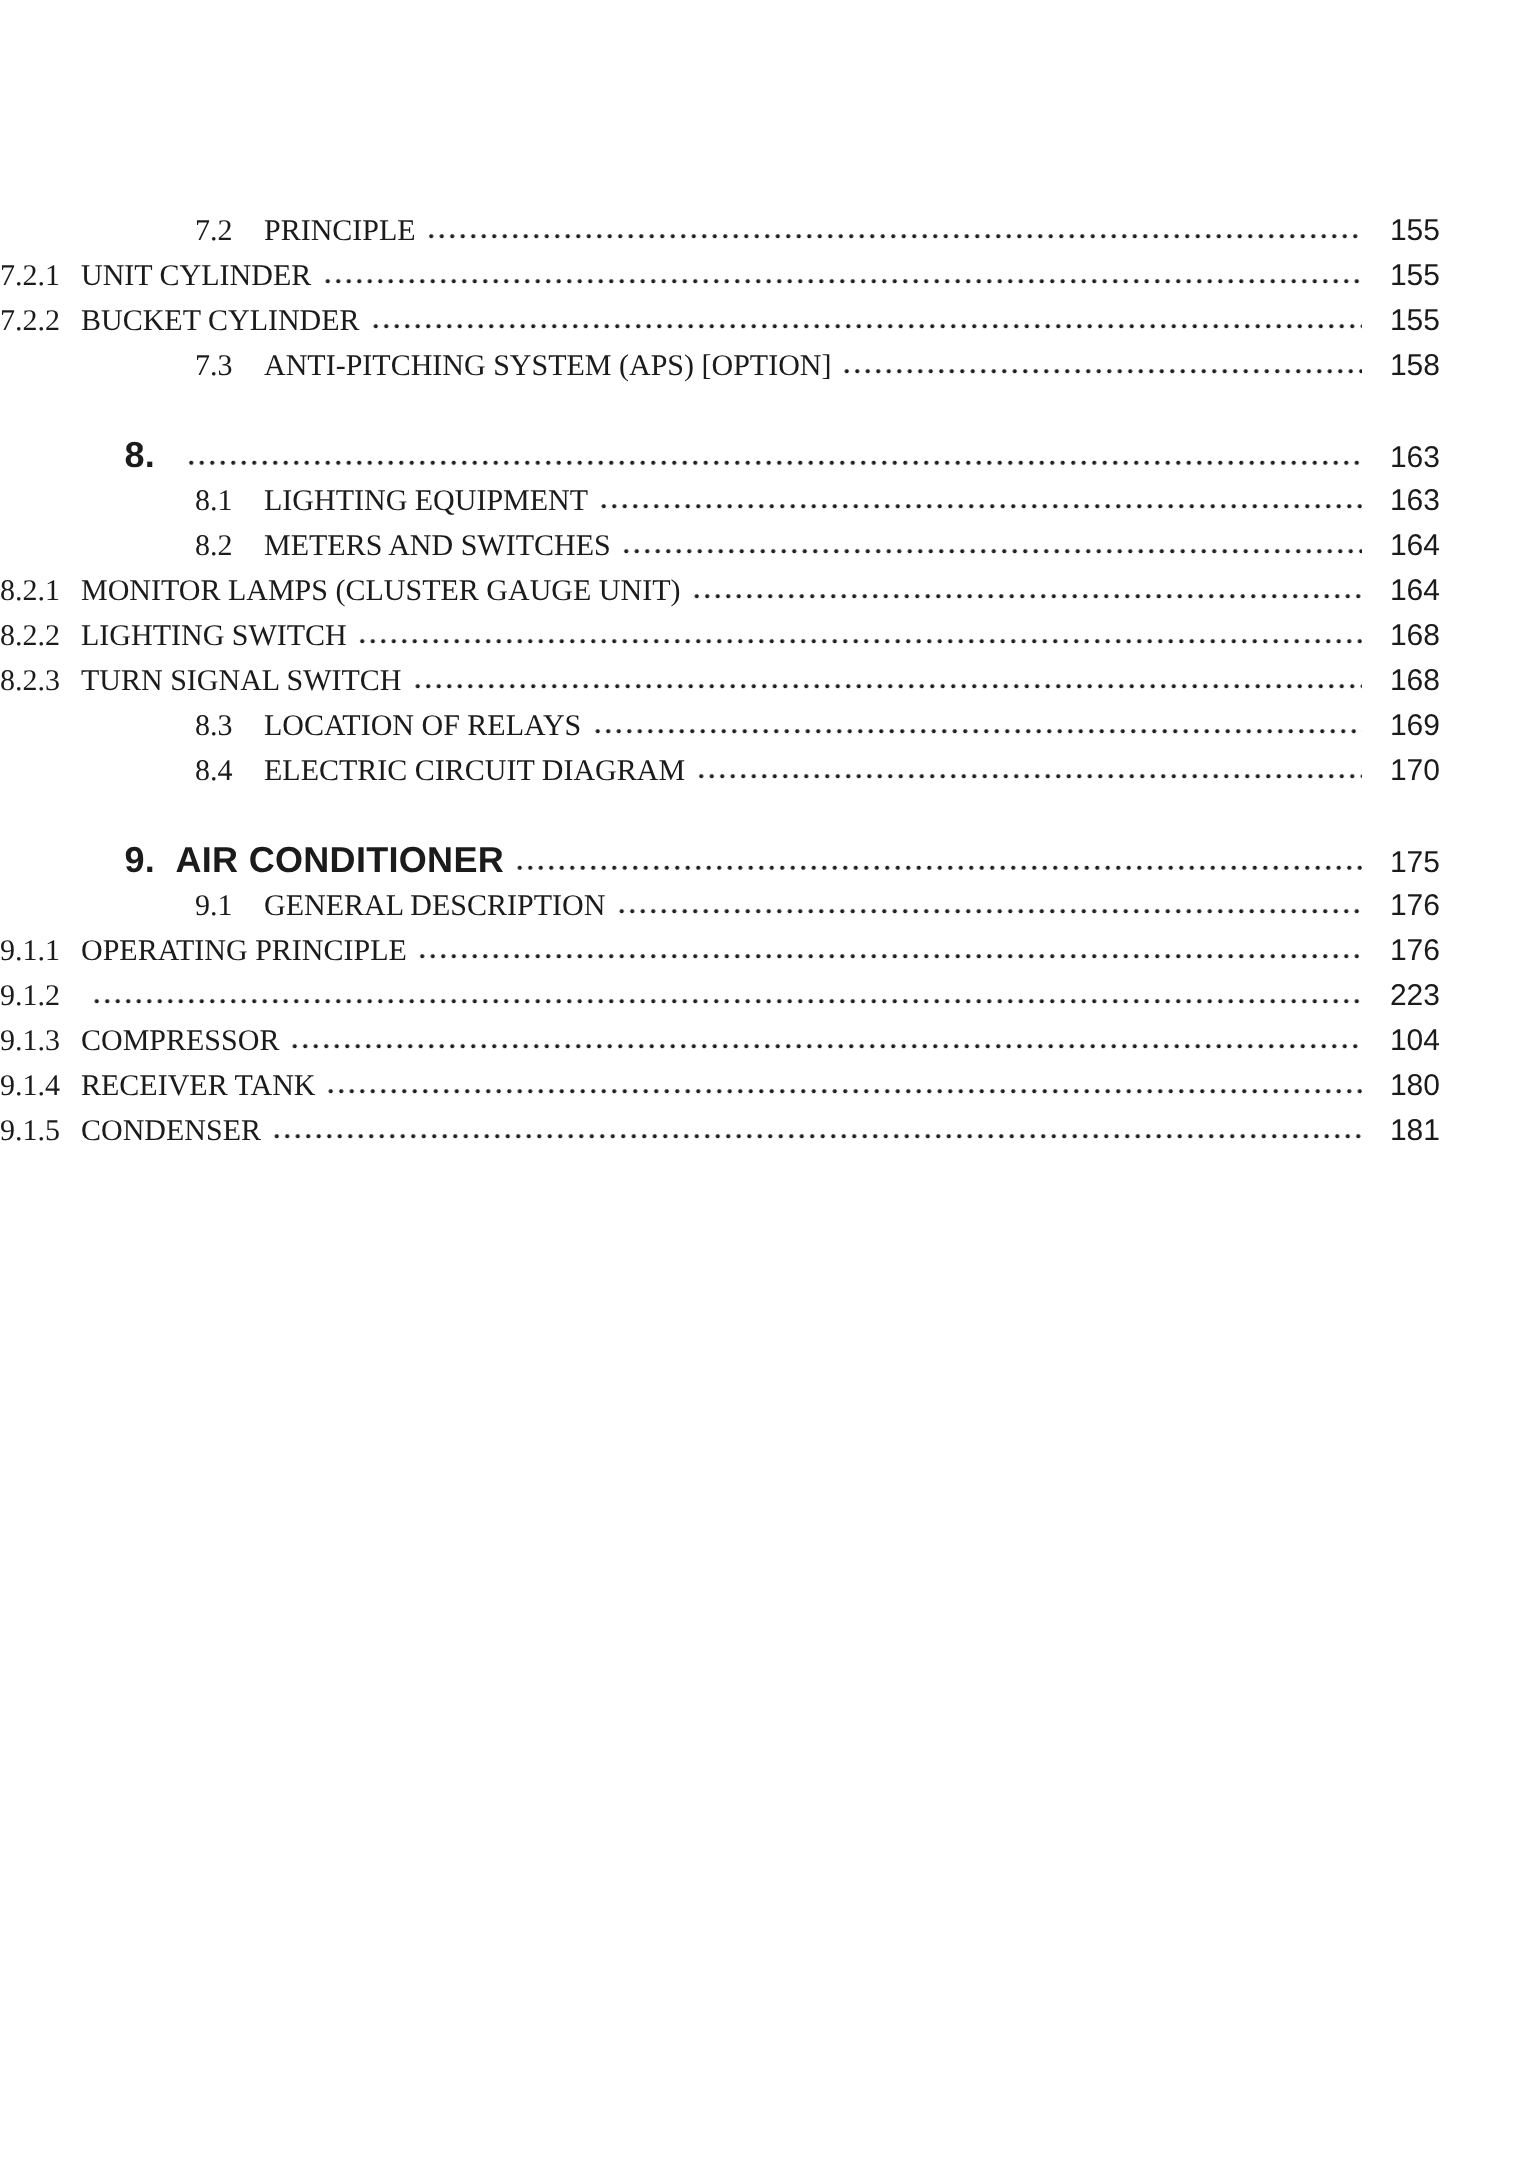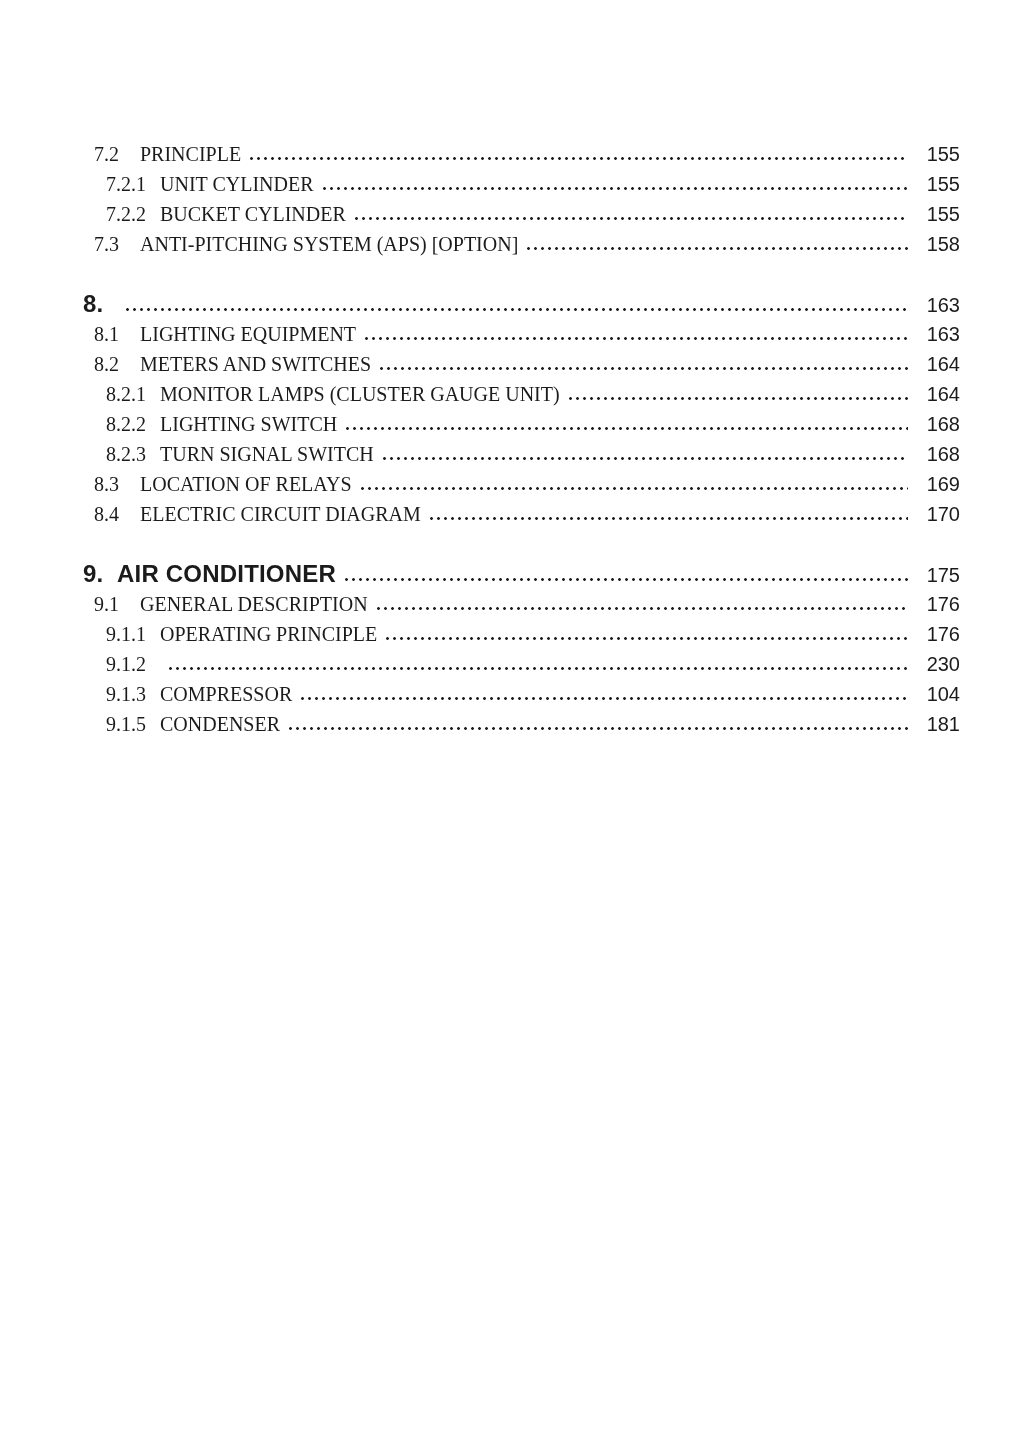--- a/index.html
+++ b/index.html
@@ -26,22 +26,22 @@
     display: flex;
     align-items: baseline;
     height: 30px;
     line-height: 30px;
     font-size: 20px;
     padding-right: 64px;
     white-space: nowrap;
   }
   
   .row.l1 { padding-left: 83px;  margin-top: 30px; }
-  .row.l2 { padding-left: 94px;  }
-  .row.l3 { padding-left: 106px; }
+  .row.l2 { padding-left: 94px; margin-left: 36px;  }
+  .row.l3 { }
 
   .num {
     flex: 0 0 auto;
     display: inline-block;
   }
   .row.l1 .num { min-width: 34px; }
   .row.l2 .num { min-width: 46px; }
   .row.l3 .num { min-width: 54px; }
 
   
@@ -164,27 +164,33 @@
   </div>
       <div class="row l3">
     <span class="num">9.1.1</span>
     <span class="title">OPERATING PRINCIPLE</span>
     <span class="leader"></span>
     <span class="pagenum">176</span>
   </div>
       <div class="row l3">
     <span class="num">9.1.2</span>
     <span class="leader"></span>
-    <span class="pagenum">230</span>
+    <span class="pagenum">223</span>
   </div>
       <div class="row l3">
     <span class="num">9.1.3</span>
     <span class="title">COMPRESSOR</span>
     <span class="leader"></span>
     <span class="pagenum">104</span>
+  </div>
+      <div class="row l3">
+    <span class="num">9.1.4</span>
+    <span class="title">RECEIVER TANK</span>
+    <span class="leader"></span>
+    <span class="pagenum">180</span>
   </div>
       <div class="row l3">
     <span class="num">9.1.5</span>
     <span class="title">CONDENSER</span>
     <span class="leader"></span>
     <span class="pagenum">181</span>
   </div>
     </div>
 </div>
 

